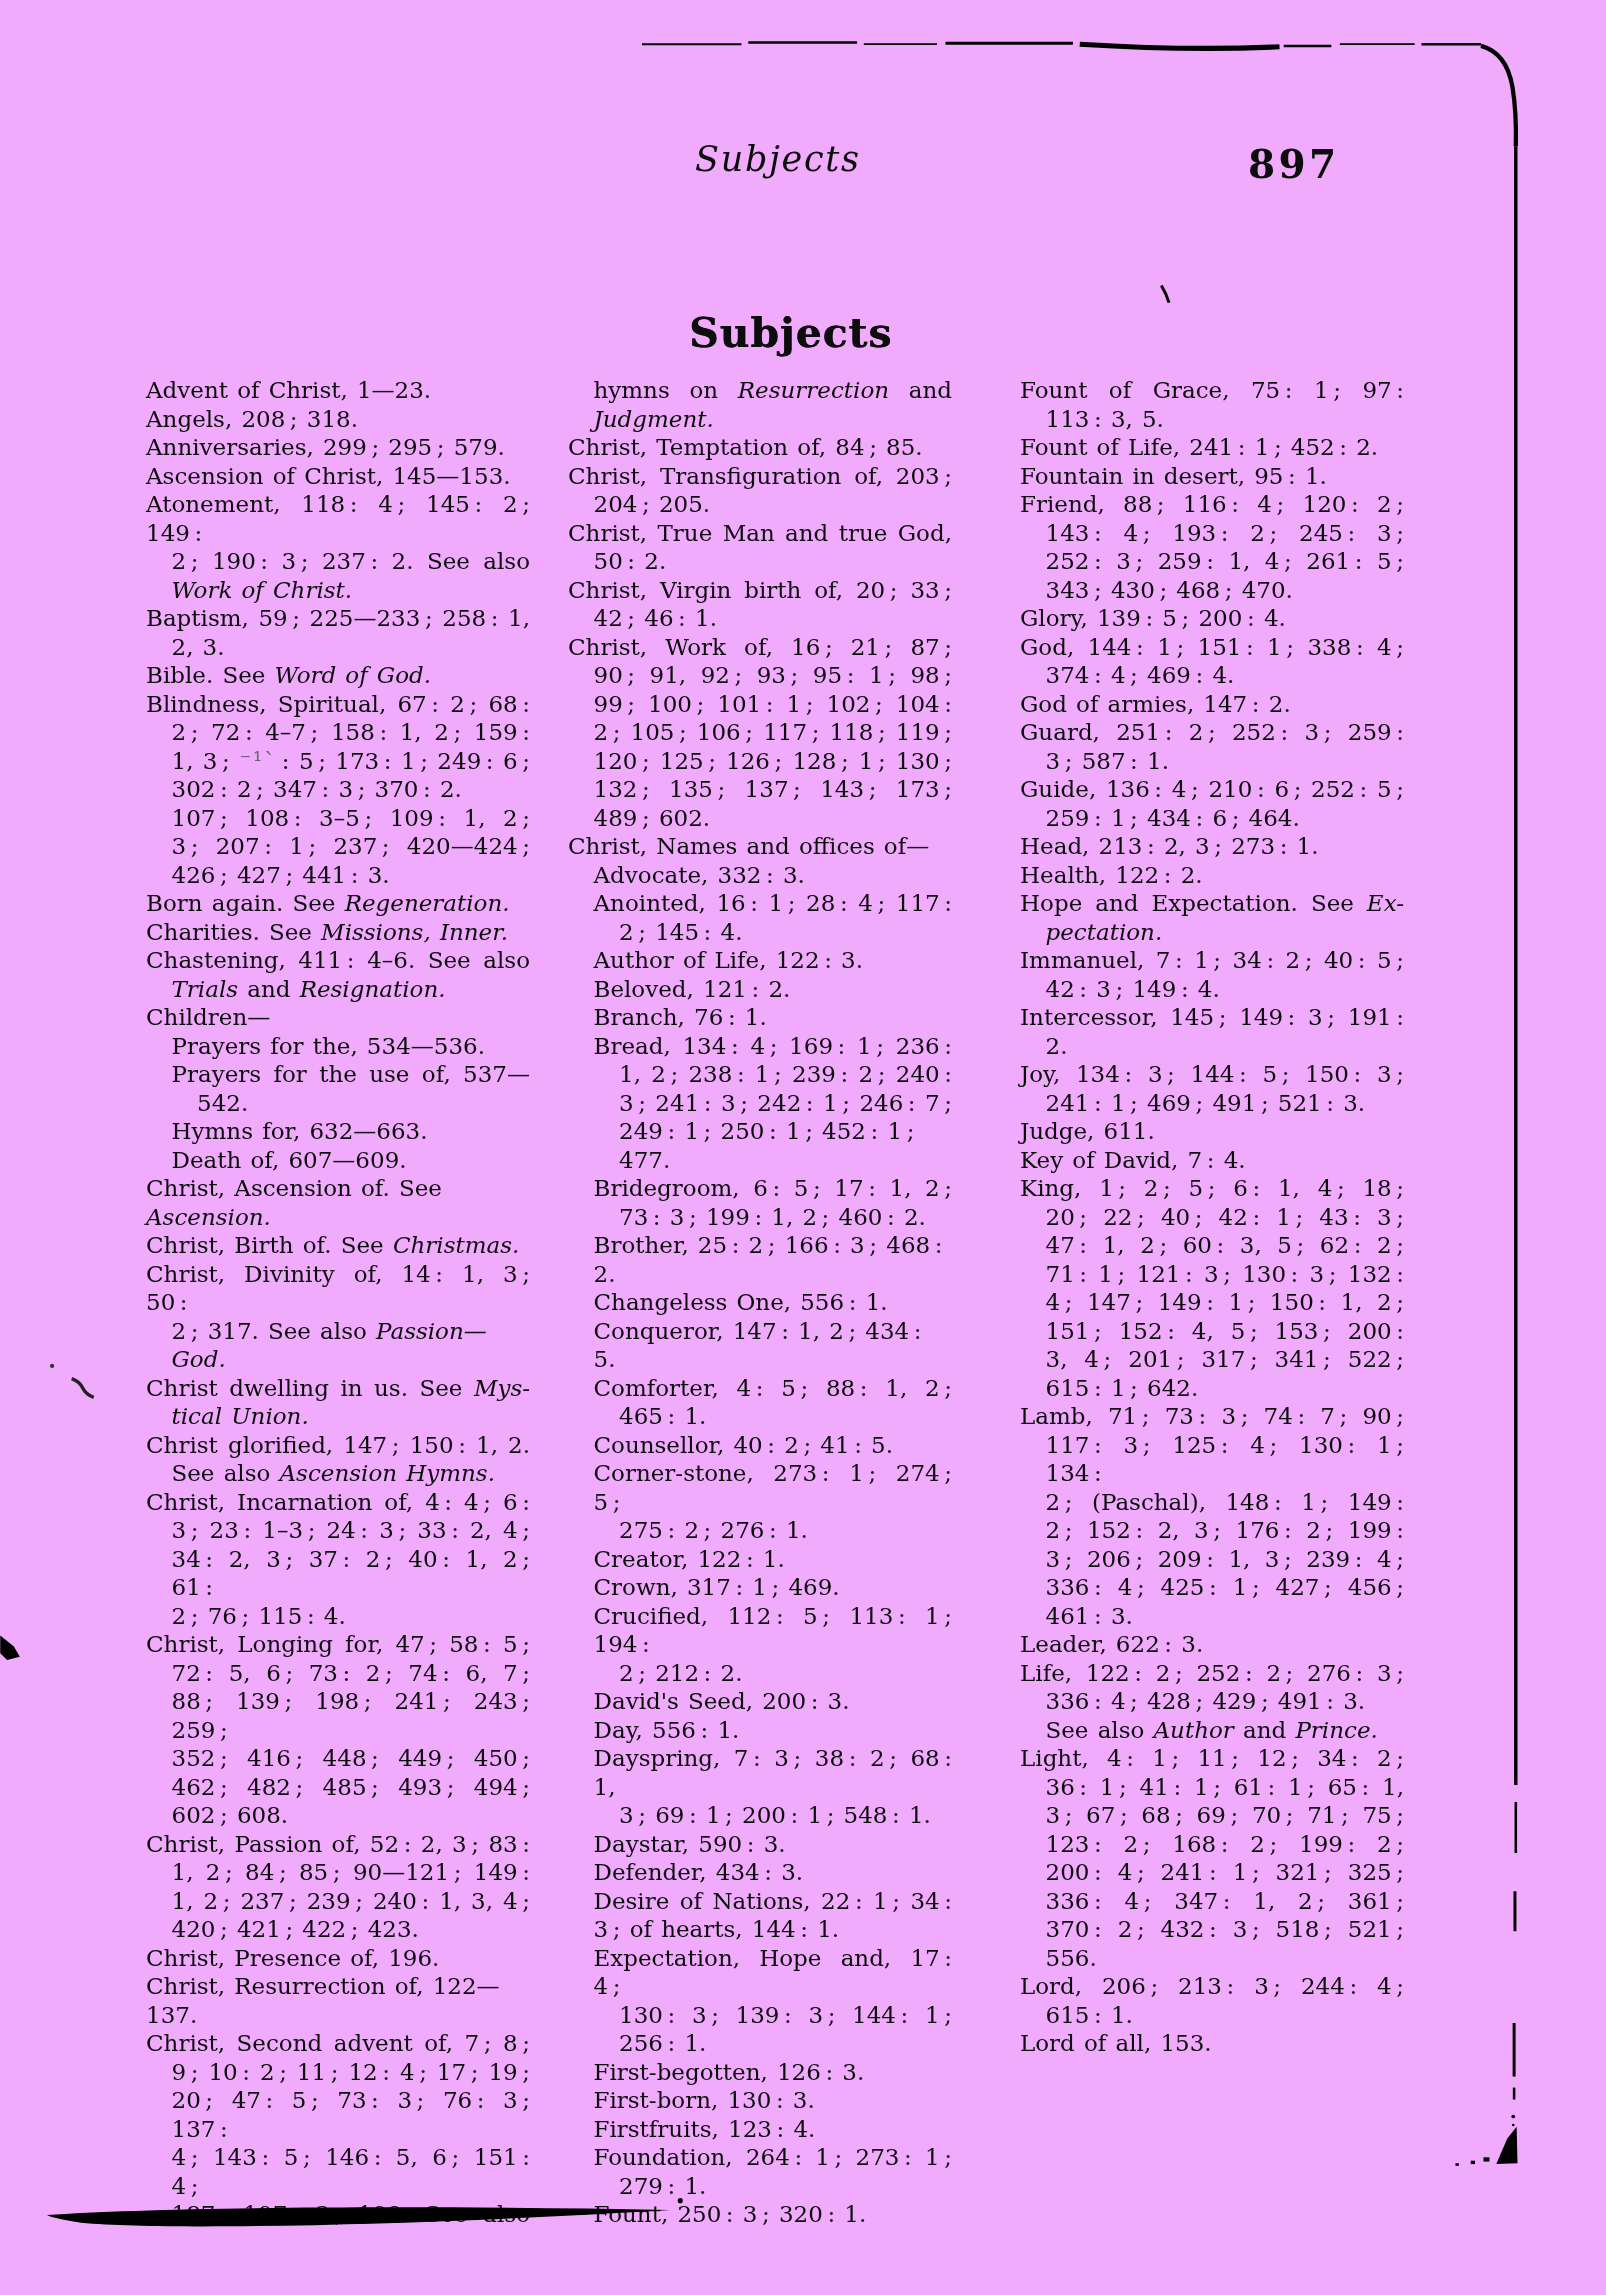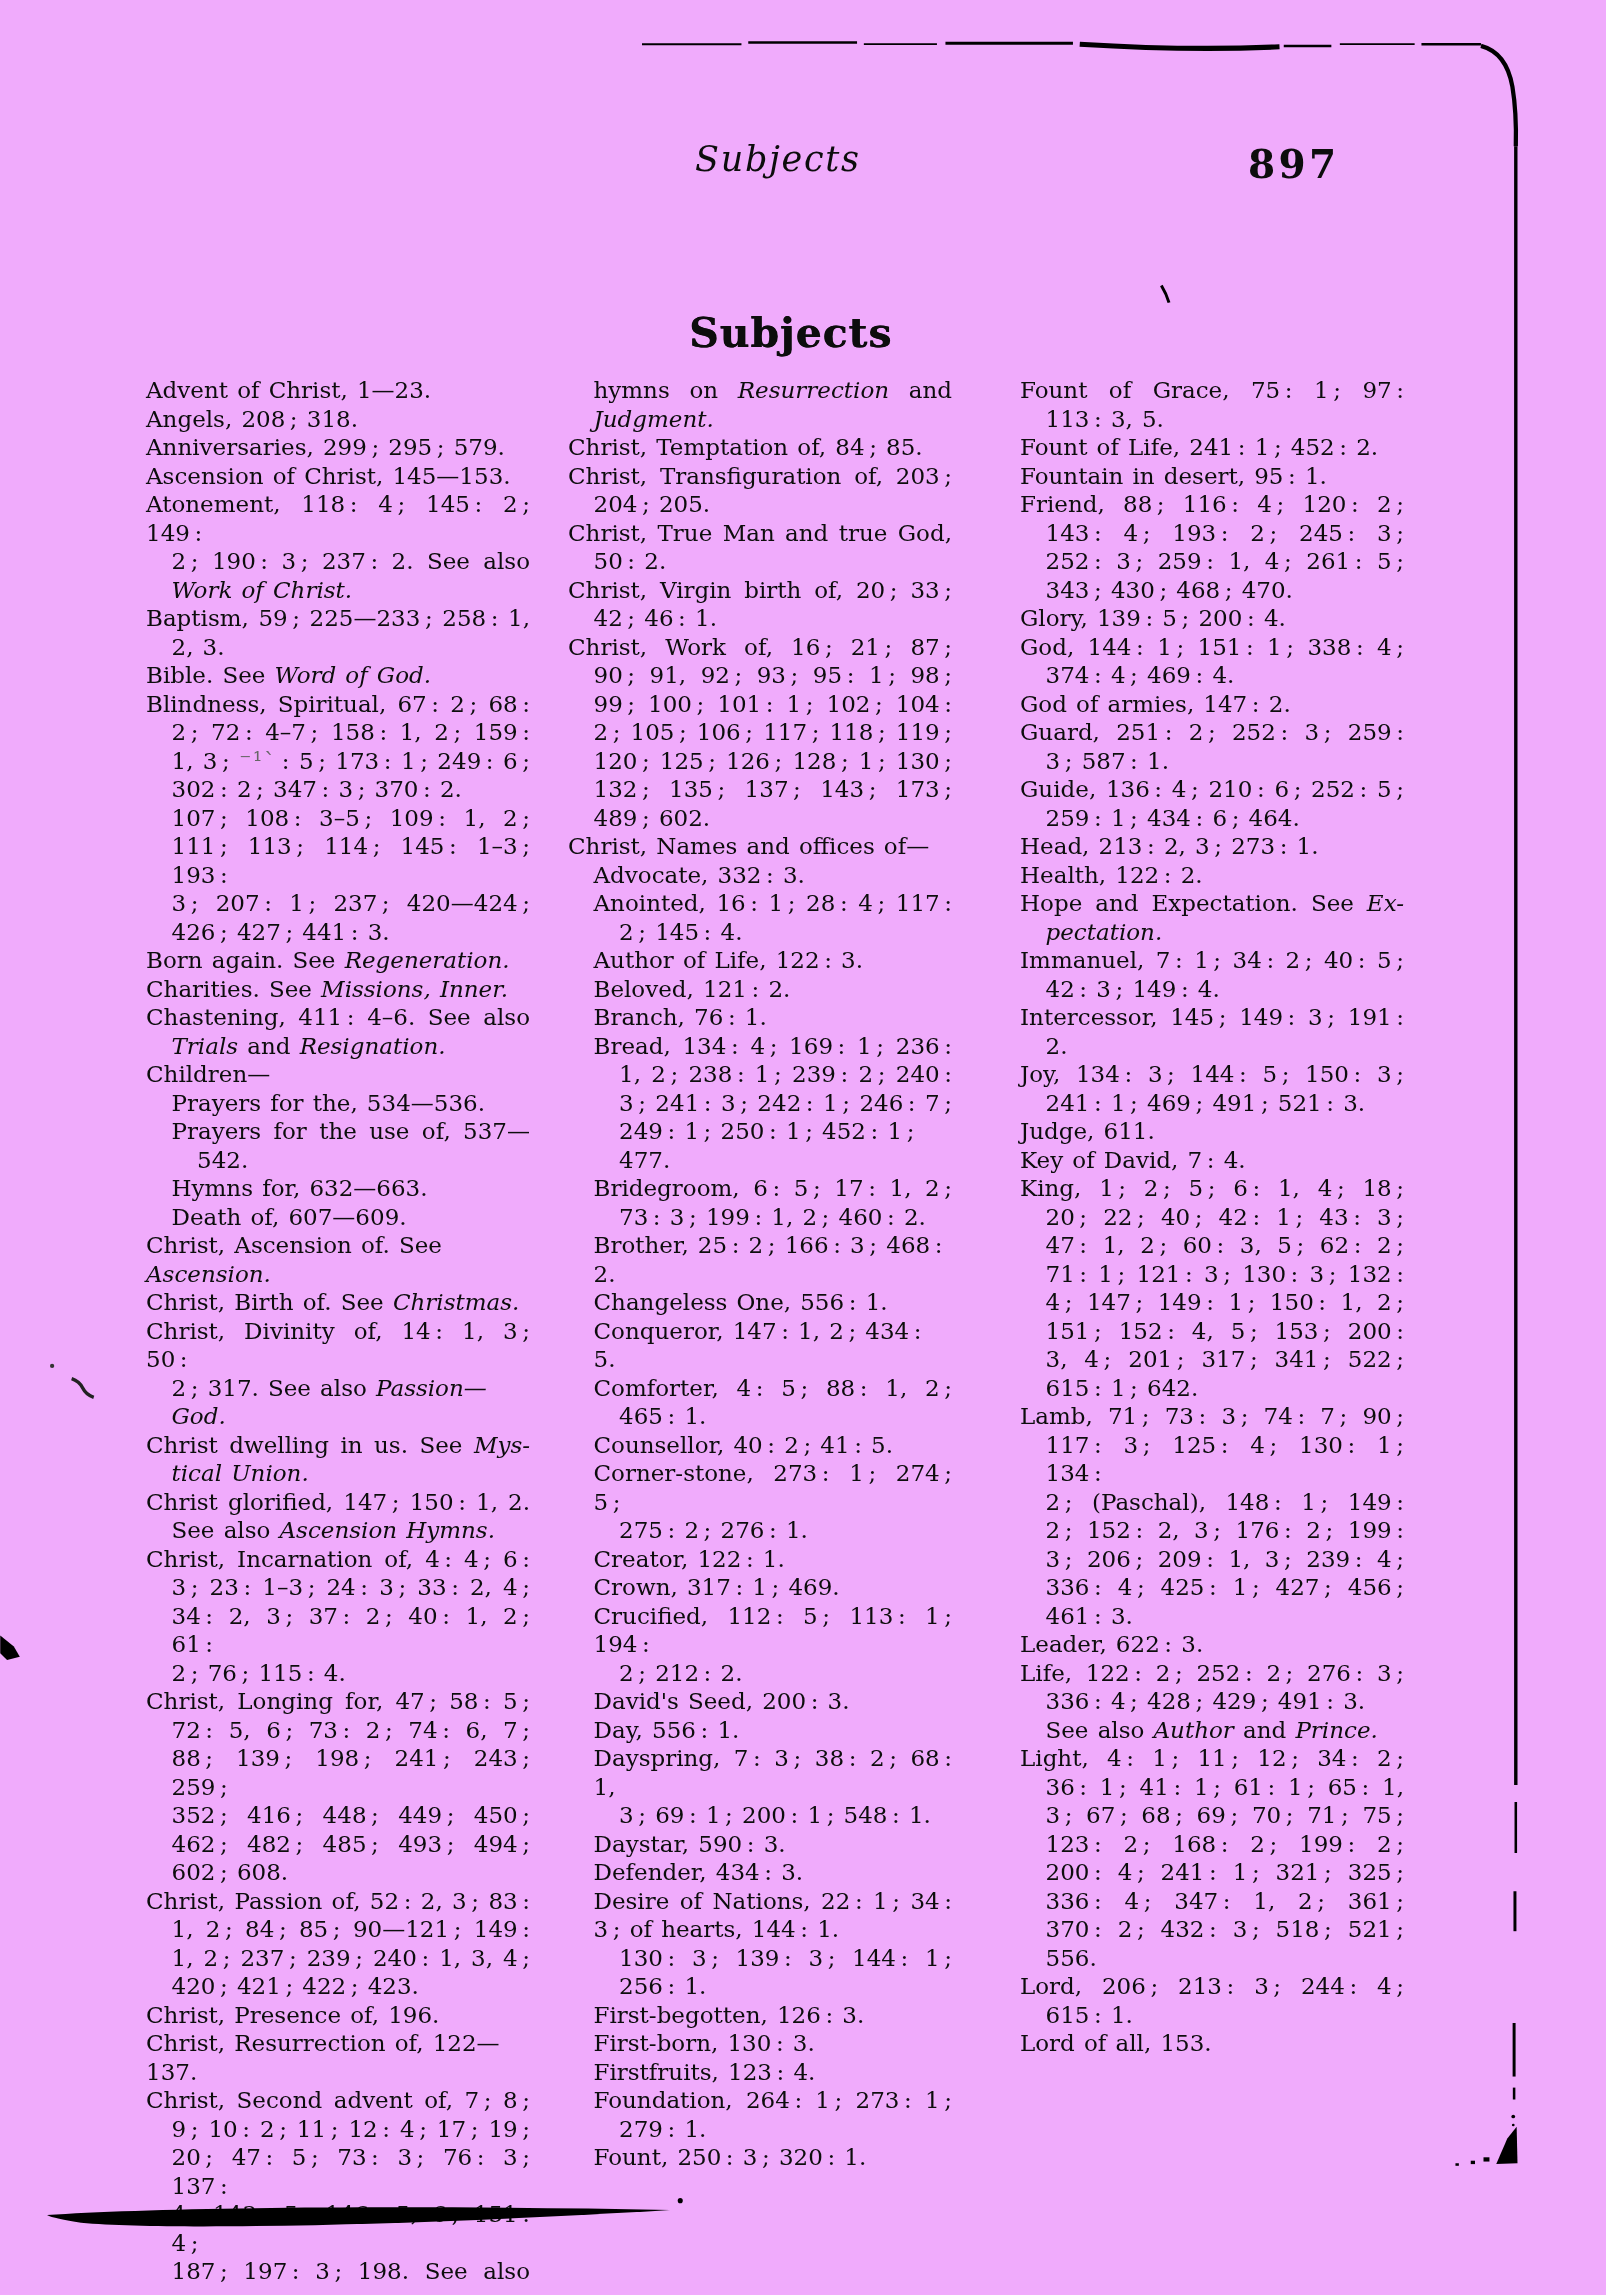--- a/index.html
+++ b/index.html
@@ -55,21 +55,20 @@
       <div class="line ind1 j"><span class="st0">2 ; 190 : 3 ; 237 : 2. See also</span></div>
       <div class="line ind1 nj"><span class="st1">Work of Christ.</span></div>
       <div class="line ind0 j"><span class="st0">Baptism, 59 ; 225—233 ; 258 : 1,</span></div>
       <div class="line ind1 nj"><span class="st0">2, 3.</span></div>
       <div class="line ind0 nj"><span class="st0">Bible. See </span><span class="st1">Word of God.</span></div>
       <div class="line ind0 j"><span class="st0">Blindness, Spiritual, 67 : 2 ; 68 :</span></div>
       <div class="line ind1 j"><span class="st0">2 ; 72 : 4–7 ; 158 : 1, 2 ; 159 :</span></div>
       <div class="line ind1 j"><span class="st0">1, 3 ; </span><span class="st2">⁻¹`</span><span class="st0"> : 5 ; 173 : 1 ; 249 : 6 ;</span></div>
       <div class="line ind1 nj"><span class="st0">302 : 2 ; 347 : 3 ; 370 : 2.</span></div>
       <div class="line ind1 j"><span class="st0">107 ; 108 : 3–5 ; 109 : 1, 2 ;</span></div>
-      <div class="line ind1 j"><span class="st0">111 ; 113 ; 114 ; 145 : 1–3 ; 193 :</span></div>
       <div class="line ind1 j"><span class="st0">3 ; 207 : 1 ; 237 ; 420—424 ;</span></div>
       <div class="line ind1 nj"><span class="st0">426 ; 427 ; 441 : 3.</span></div>
       <div class="line ind0 nj"><span class="st0">Born again. See </span><span class="st1">Regeneration.</span></div>
       <div class="line ind0 nj"><span class="st0">Charities. See </span><span class="st1">Missions, Inner.</span></div>
       <div class="line ind0 j"><span class="st0">Chastening, 411 : 4–6. See also</span></div>
       <div class="line ind1 nj"><span class="st1">Trials</span><span class="st0"> and </span><span class="st1">Resignation.</span></div>
       <div class="line ind0 nj"><span class="st0">Children—</span></div>
       <div class="line ind1 nj"><span class="st0">Prayers for the, 534—536.</span></div>
       <div class="line ind1 j"><span class="st0">Prayers for the use of, 537—</span></div>
       <div class="line ind2 nj"><span class="st0">542.</span></div>
@@ -148,20 +147,21 @@
       <div class="line ind1 j"><span class="st0">Crucified, 112 : 5 ; 113 : 1 ; 194 :</span></div>
       <div class="line ind2 nj"><span class="st0">2 ; 212 : 2.</span></div>
       <div class="line ind1 nj"><span class="st0">David's Seed, 200 : 3.</span></div>
       <div class="line ind1 nj"><span class="st0">Day, 556 : 1.</span></div>
       <div class="line ind1 j"><span class="st0">Dayspring, 7 : 3 ; 38 : 2 ; 68 : 1,</span></div>
       <div class="line ind2 nj"><span class="st0">3 ; 69 : 1 ; 200 : 1 ; 548 : 1.</span></div>
       <div class="line ind1 nj"><span class="st0">Daystar, 590 : 3.</span></div>
       <div class="line ind1 nj"><span class="st0">Defender, 434 : 3.</span></div>
       <div class="line ind1 j"><span class="st0">Desire of Nations, 22 : 1 ; 34 :</span></div>
       <div class="line ind1 nj"><span class="st0">3 ; of hearts, 144 : 1.</span></div>
+      <div class="line ind1 j"><span class="st0">Expectation, Hope and, 17 : 4 ;</span></div>
       <div class="line ind2 j"><span class="st0">130 : 3 ; 139 : 3 ; 144 : 1 ;</span></div>
       <div class="line ind2 nj"><span class="st0">256 : 1.</span></div>
       <div class="line ind1 nj"><span class="st0">First-begotten, 126 : 3.</span></div>
       <div class="line ind1 nj"><span class="st0">First-born, 130 : 3.</span></div>
       <div class="line ind1 nj"><span class="st0">Firstfruits, 123 : 4.</span></div>
       <div class="line ind1 j"><span class="st0">Foundation, 264 : 1 ; 273 : 1 ;</span></div>
       <div class="line ind2 nj"><span class="st0">279 : 1.</span></div>
       <div class="line ind1 nj"><span class="st0">Fount, 250 : 3 ; 320 : 1.</span></div>
     </div>
   <div class="col col3">

